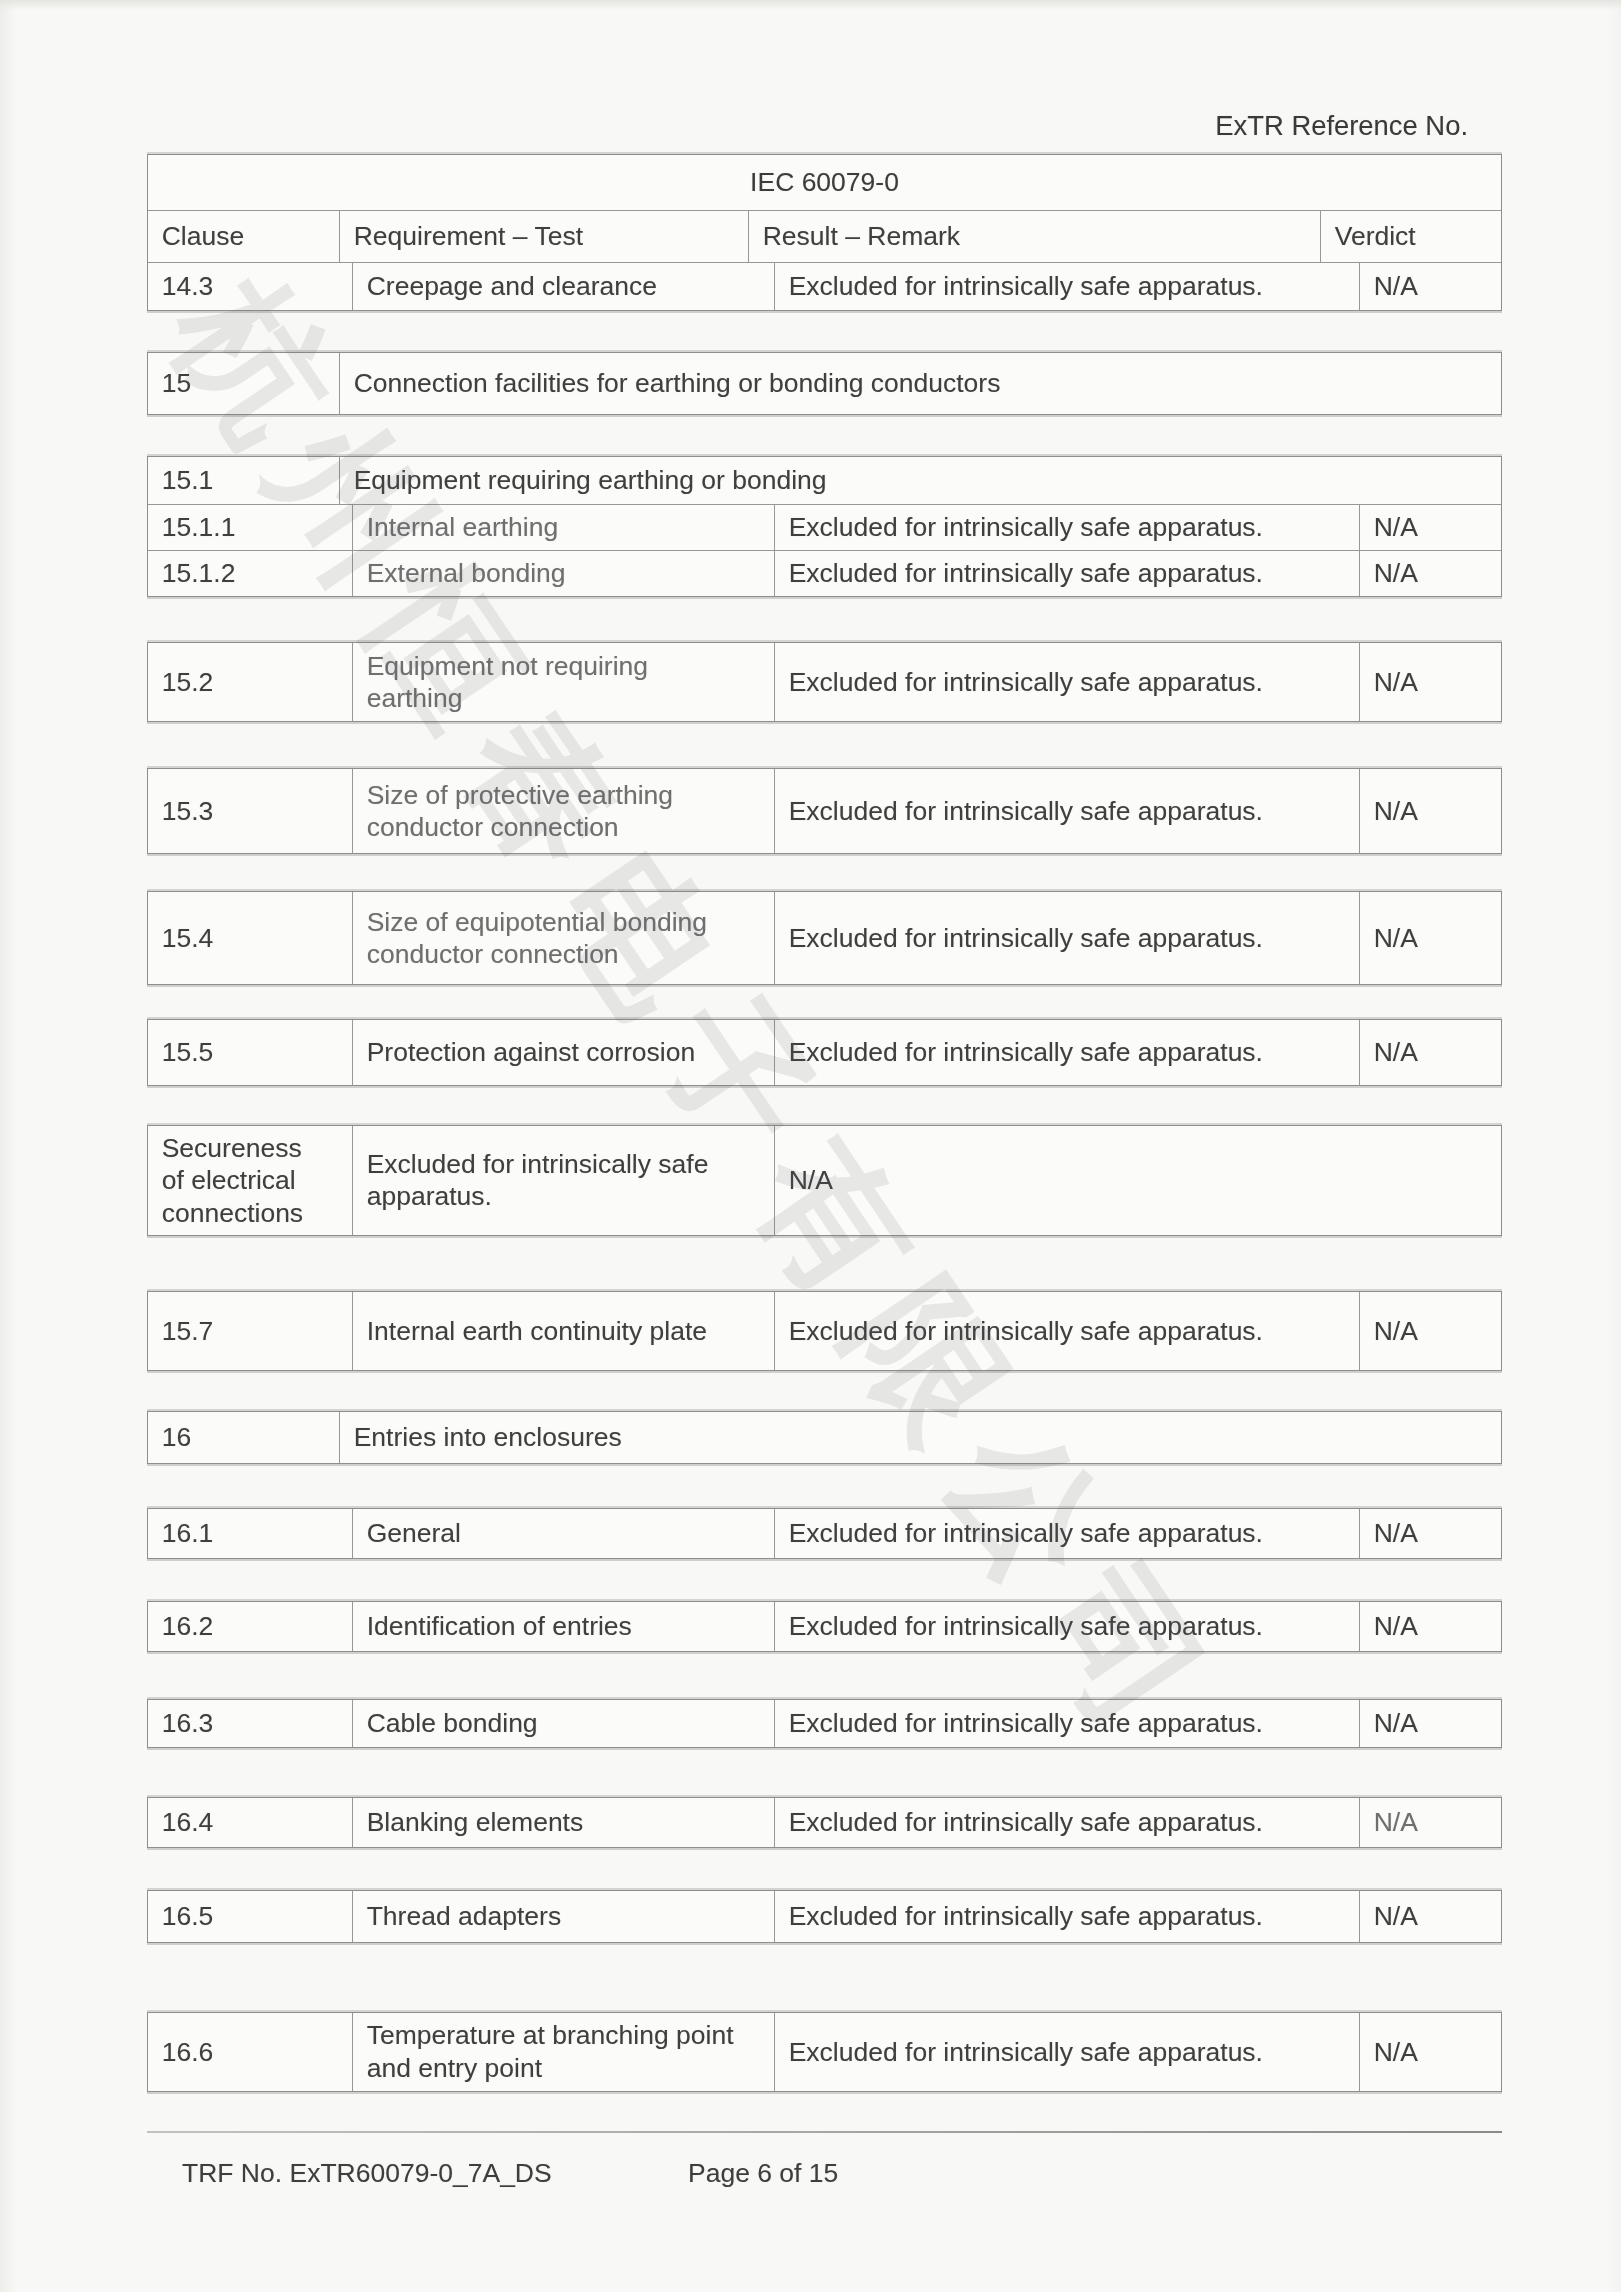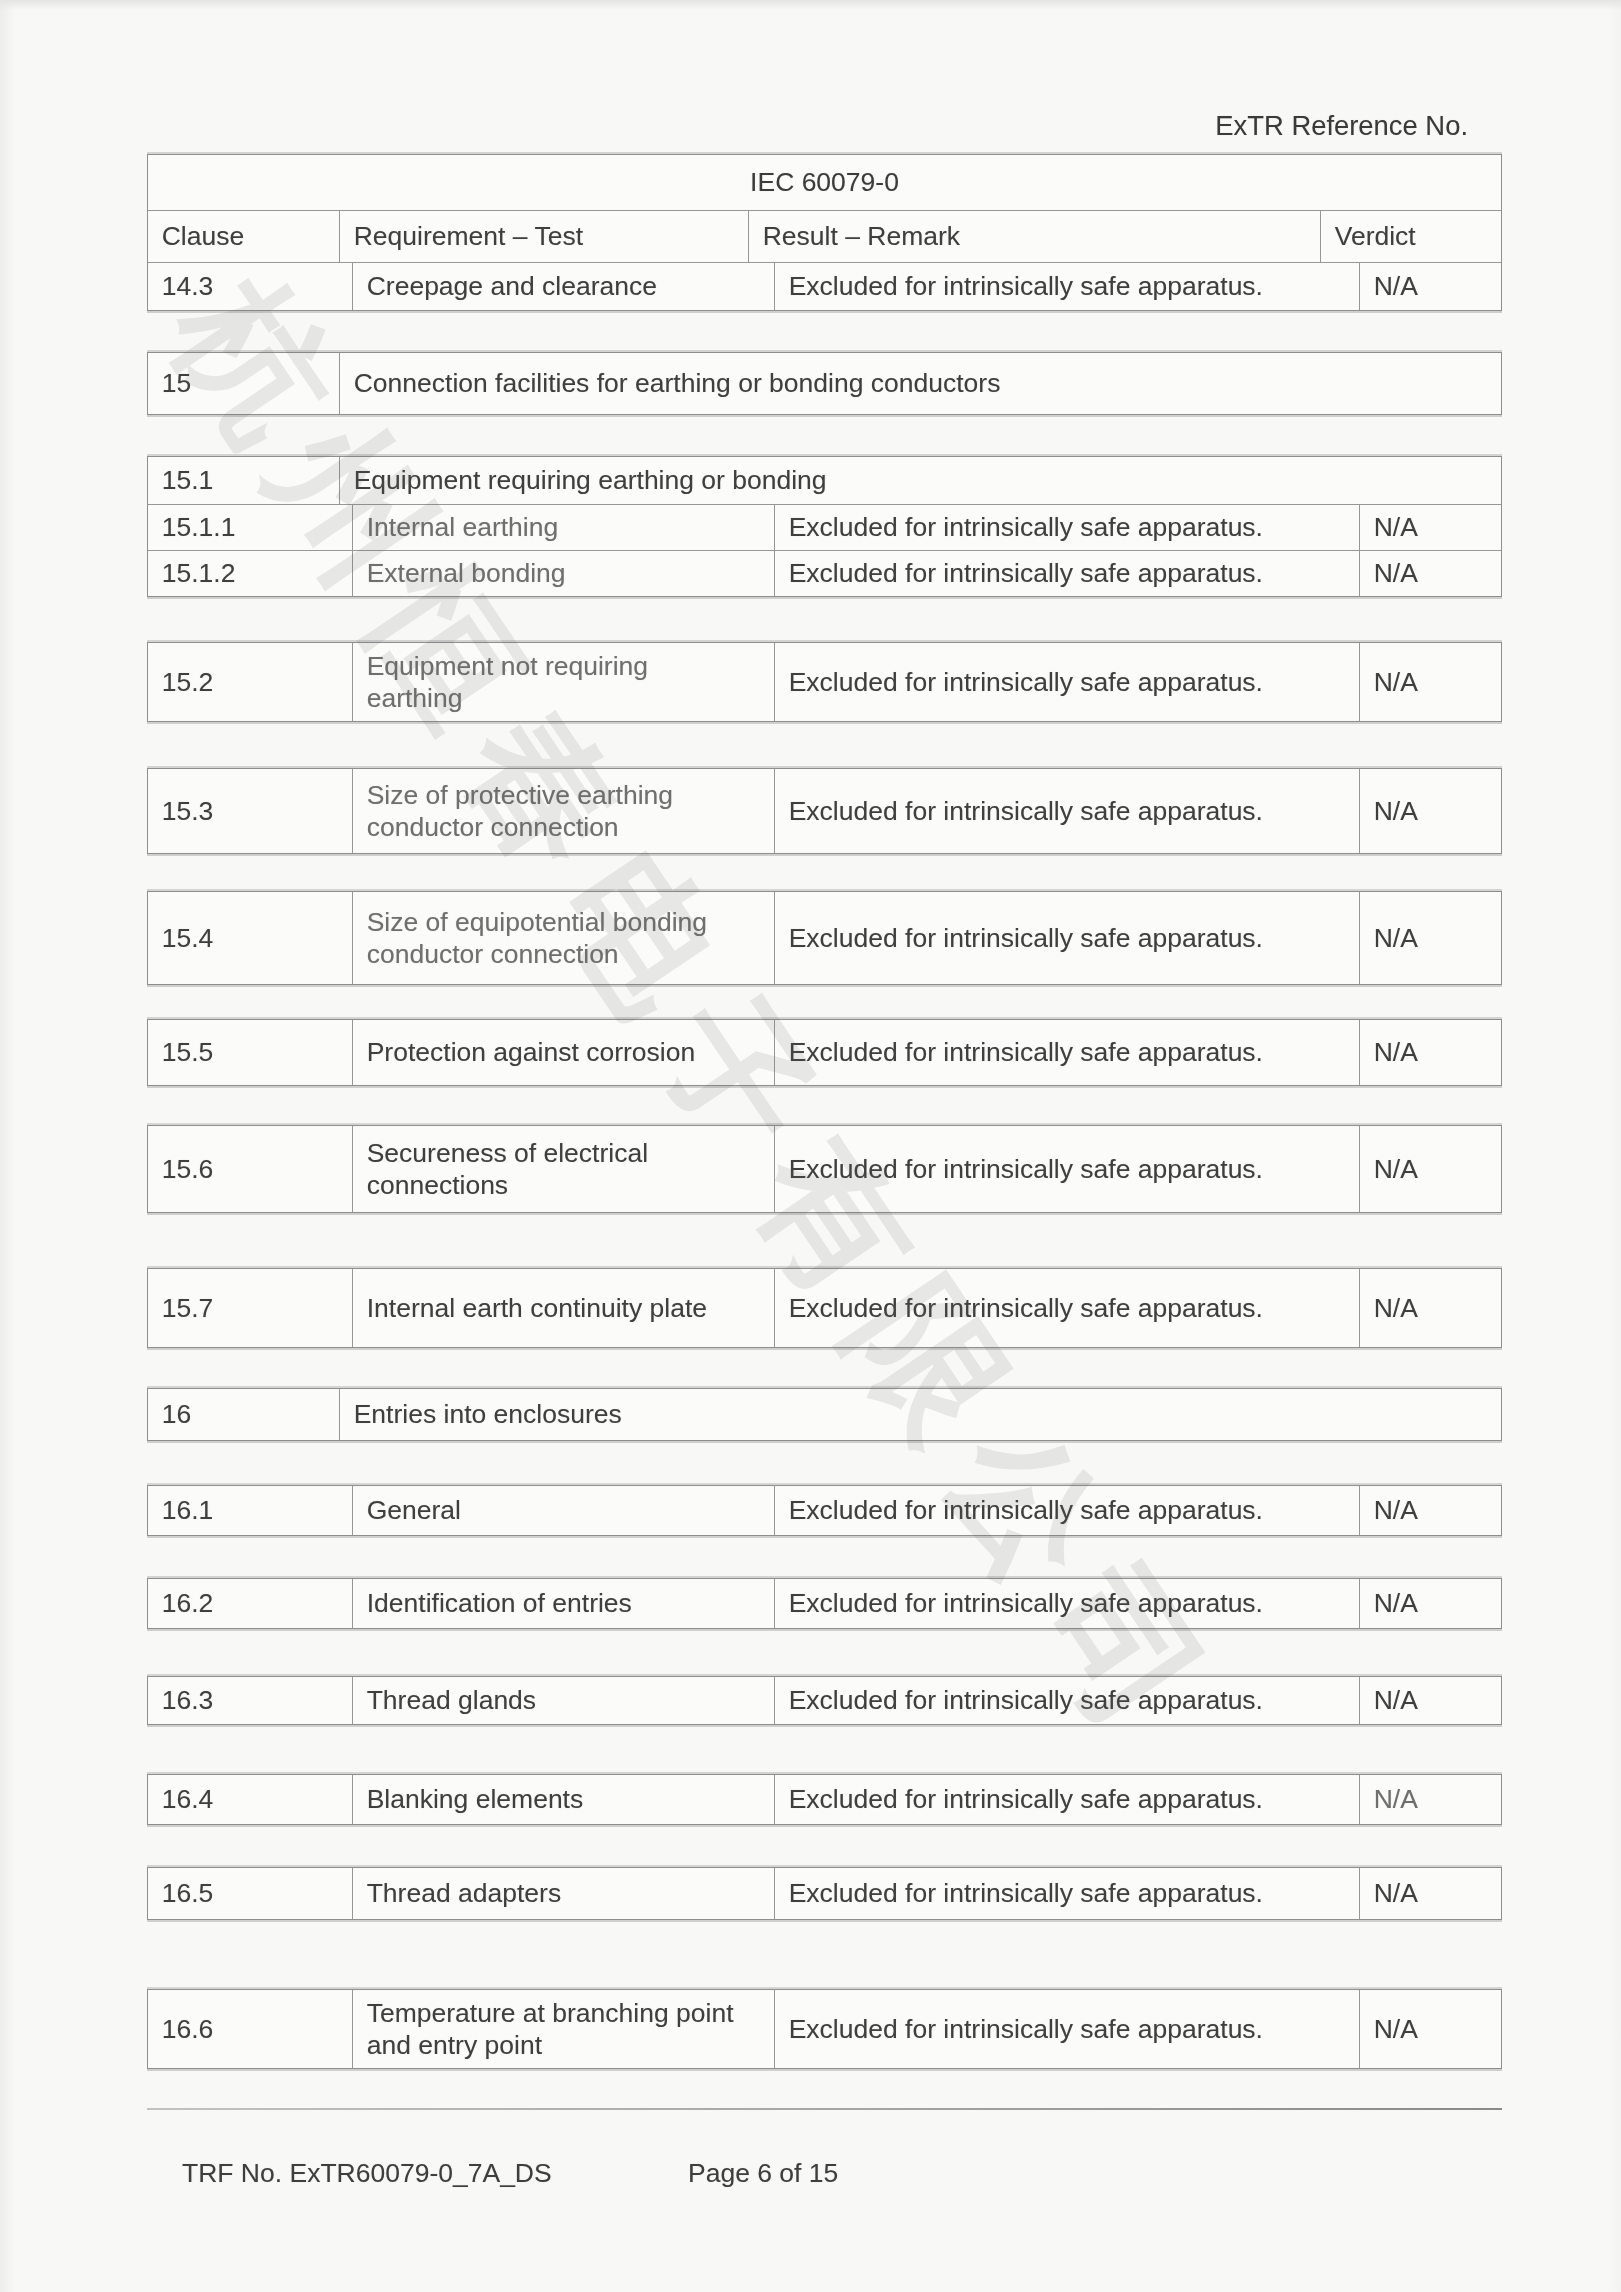--- a/index.html
+++ b/index.html
@@ -154,21 +154,20 @@
         <div class="tbl tbl-7">
           <div class="row r-item">
             <div class="cell">15.5</div>
             <div class="cell">Protection against corrosion</div>
             <div class="cell">Excluded for intrinsically safe apparatus.</div>
             <div class="cell">N/A</div>
           </div>
         </div>
         <div class="tbl tbl-8">
           <div class="row r-item">
-            <div class="cell">15.6</div>
             <div class="cell">Secureness of electrical connections</div>
             <div class="cell">Excluded for intrinsically safe apparatus.</div>
             <div class="cell">N/A</div>
           </div>
         </div>
         <div class="tbl tbl-9">
           <div class="row r-item">
             <div class="cell">15.7</div>
             <div class="cell">Internal earth continuity plate</div>
             <div class="cell">Excluded for intrinsically safe apparatus.</div>
@@ -193,21 +192,21 @@
           <div class="row r-item">
             <div class="cell">16.2</div>
             <div class="cell">Identification of entries</div>
             <div class="cell">Excluded for intrinsically safe apparatus.</div>
             <div class="cell">N/A</div>
           </div>
         </div>
         <div class="tbl tbl-13">
           <div class="row r-item">
             <div class="cell">16.3</div>
-            <div class="cell">Thread glands</div>
+            <div class="cell">Cable bonding</div>
             <div class="cell">Excluded for intrinsically safe apparatus.</div>
             <div class="cell">N/A</div>
           </div>
         </div>
         <div class="tbl tbl-14">
           <div class="row r-item">
             <div class="cell">16.4</div>
             <div class="cell">Blanking elements</div>
             <div class="cell">Excluded for intrinsically safe apparatus.</div>
             <div class="cell muted">N/A</div>

